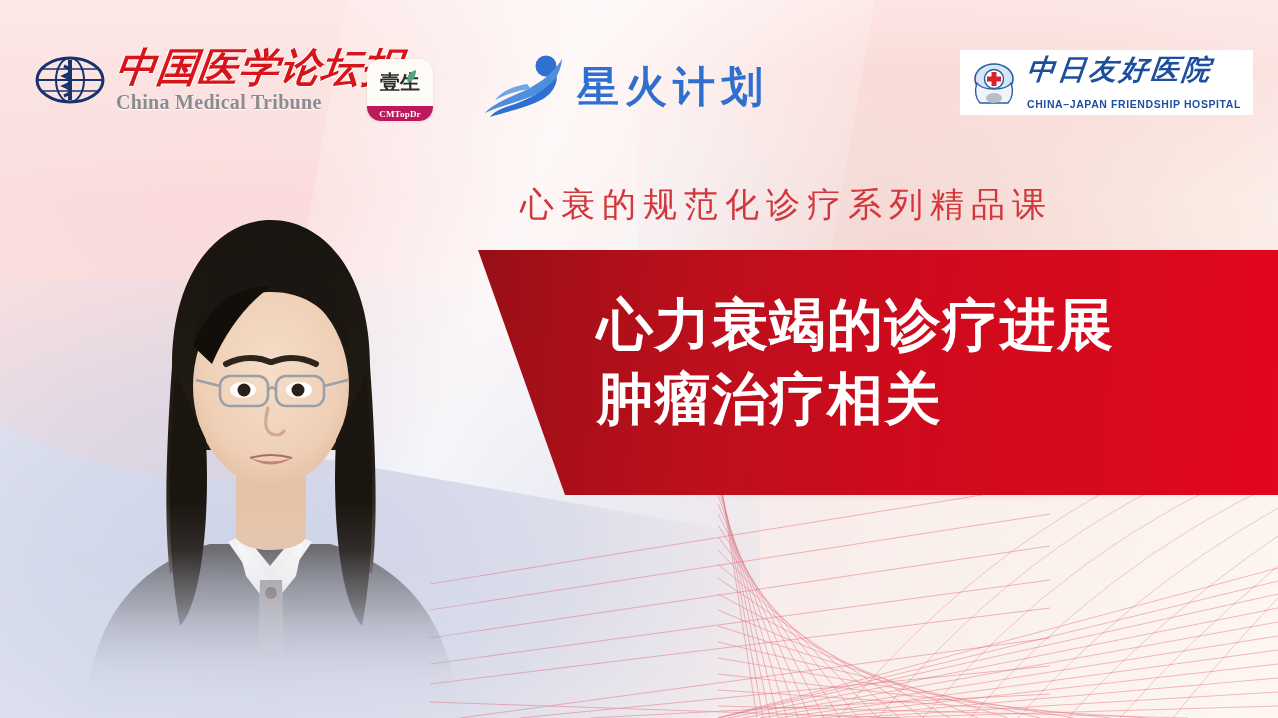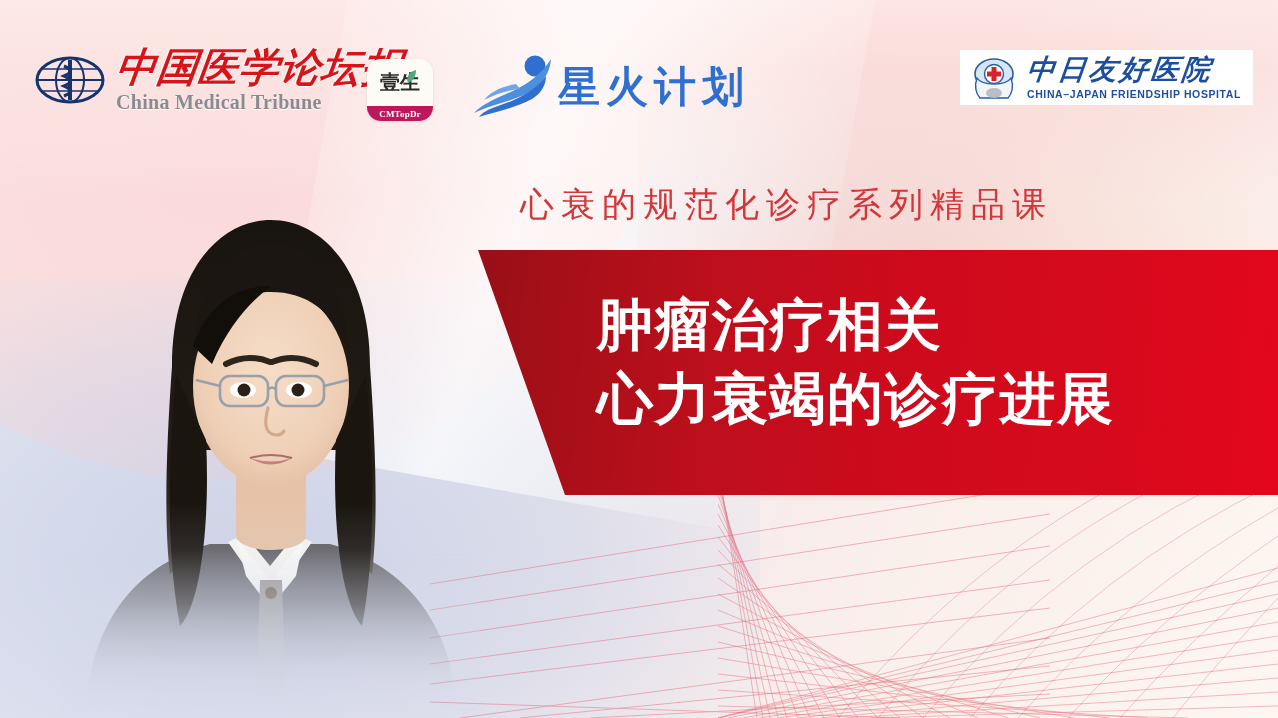--- a/index.html
+++ b/index.html
@@ -62,29 +62,29 @@
   }
   .cmtop-badge{
     position:absolute;left:367px;top:59px;width:66px;height:62px;border-radius:14px;
     background:#fdfbf5;overflow:hidden;box-shadow:0 1px 3px rgba(0,0,0,.10);
     display:flex;flex-direction:column;
   }
   .cmtop-top{flex:1;display:flex;align-items:center;justify-content:center;position:relative;}
   .cmtop-cn{font-family:"Liberation Serif","DejaVu Serif",serif;font-size:20px;color:#2b2b2b;font-weight:700;letter-spacing:0px;}
   .cmtop-bar{height:15px;background:#be185d;color:#fff;font-size:9px;font-weight:700;
     display:flex;align-items:center;justify-content:center;font-family:"Liberation Serif",serif;letter-spacing:.2px;}
-  .spark{position:absolute;left:472px;top:52px;display:flex;align-items:center;}
+  .spark{position:absolute;left:483px;top:52px;display:flex;align-items:center;gap:8px;}
   .spark-cn{font-size:42px;font-weight:700;color:#2f6fd0;letter-spacing:6px;
     font-family:"DejaVu Sans","Liberation Sans",sans-serif;}
   .hosp{position:absolute;left:960px;top:50px;background:#fff;padding:6px 12px 5px 10px;
         display:flex;align-items:center;gap:9px;}
   .hosp-texts{display:flex;flex-direction:column;line-height:1;}
   .hosp-cn{font-family:"Liberation Serif","DejaVu Serif",serif;font-size:28px;font-weight:700;
     font-style:italic;color:#1d4f9e;letter-spacing:3px;transform:skewX(-6deg);}
-  .hosp-en{font-size:10.5px;font-weight:700;color:#1d4f9e;letter-spacing:.6px;margin-top:5px;}
+  .hosp-en{font-size:10.5px;font-weight:700;color:#1d4f9e;letter-spacing:.6px;margin-top:15px;}
 
   
   .series{
     position:absolute;left:520px;top:182px;width:700px;
     font-size:34px;font-weight:500;color:#d2373b;letter-spacing:7px;
     font-family:"DejaVu Sans","Liberation Sans",sans-serif;white-space:nowrap;
   }
 
   
   .banner{
@@ -304,20 +304,20 @@
         <span class="hosp-cn">中日友好医院</span>
         <span class="hosp-en">CHINA–JAPAN FRIENDSHIP HOSPITAL</span>
       </div>
     </div>
   </div>
 
   <div class="series">心衰的规范化诊疗系列精品课</div>
 
   <div class="banner"></div>
   <div class="banner-title">
+    <div>心力衰竭的诊疗进展</div>
     <div>肿瘤治疗相关</div>
-    <div>心力衰竭的诊疗进展</div>
   </div>
 
   <div class="speaker">
   </div>
 
 </div>
 
 </body></html>

